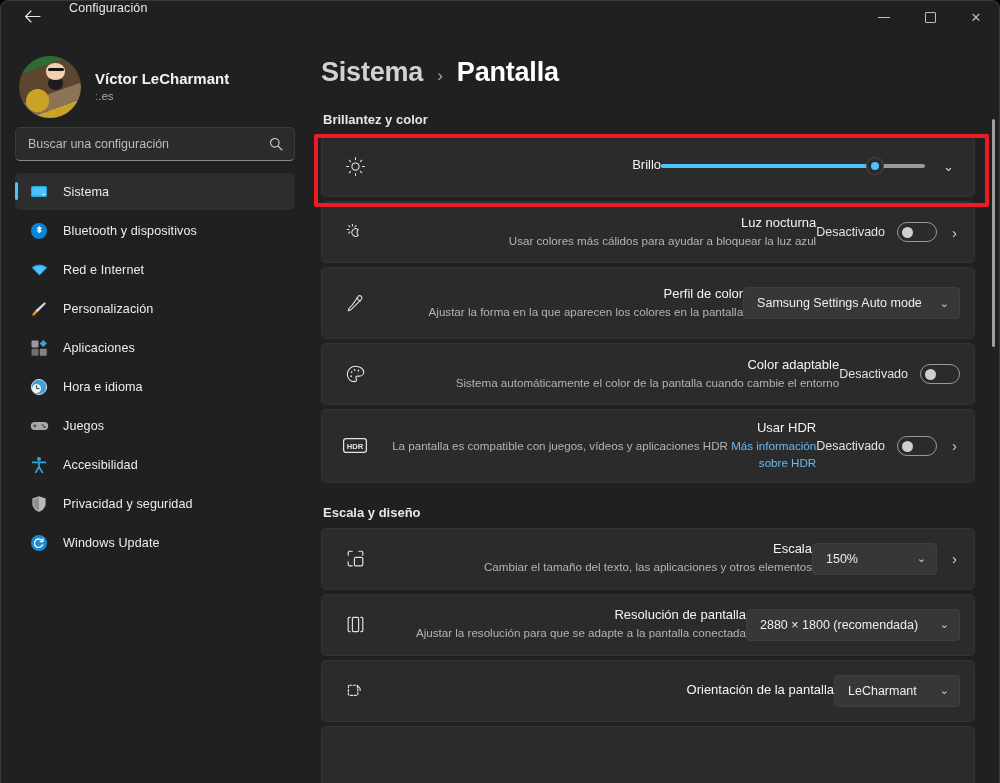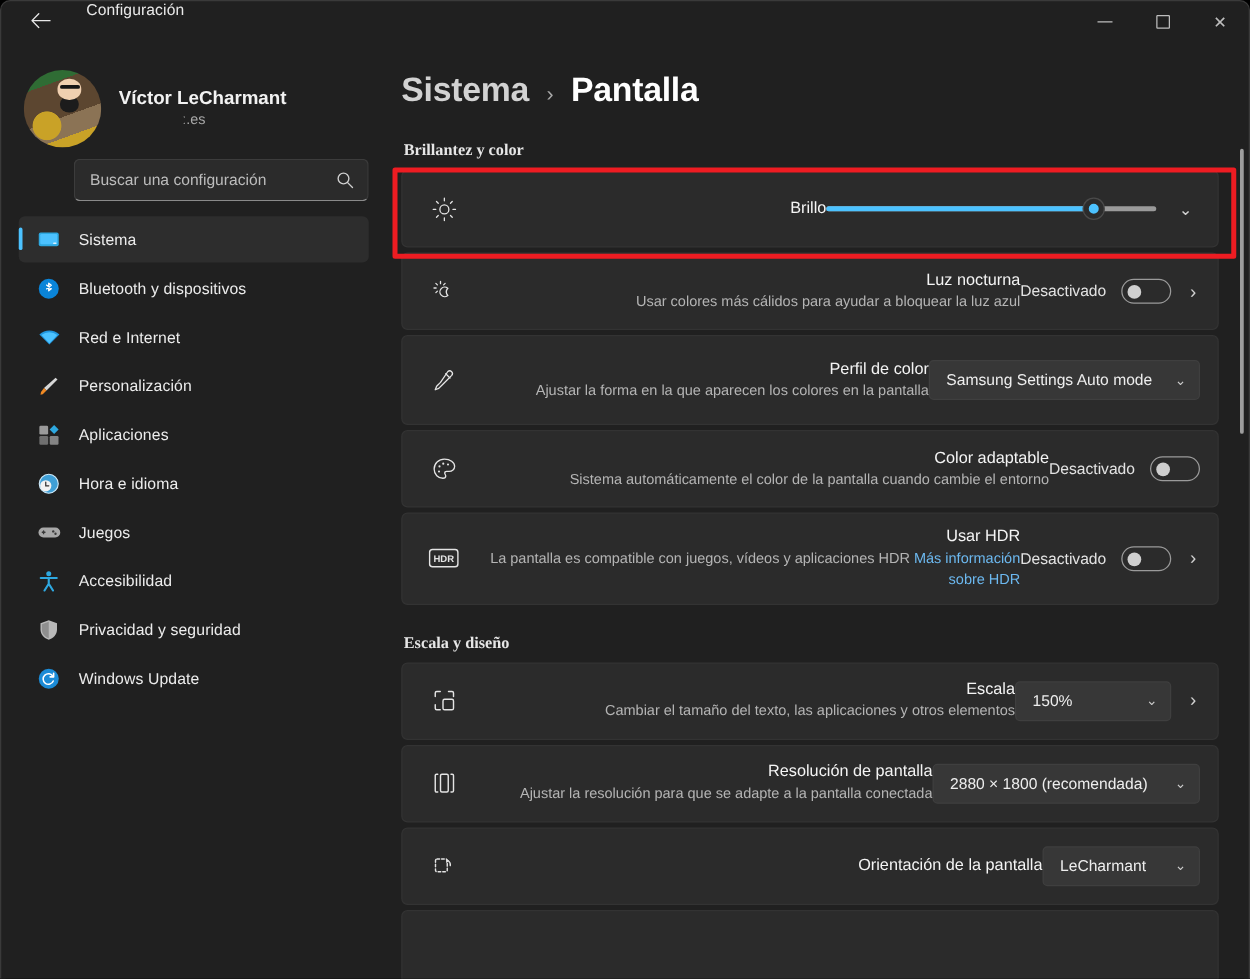--- a/index.html
+++ b/index.html
@@ -65,26 +65,26 @@
     content: ""; position: absolute; left: 44%; top: 12%;
     width: 30%; height: 26%; border-radius: 50%;
     background: #f0d0b0; box-shadow: 0 12px 0 -2px #1c1c1c;
   }
   .avatar::after {
     content: ""; position: absolute; left: 46%; top: 19%;
     width: 26%; height: 6%; background: #151515; border-radius: 2px;
   }
   .account-text { margin-left: 14px; line-height: 1.35; }
   .account-name { color: #f2f2f2; font-size: 15px; font-weight: 600; }
-  .account-mail { color: #a9a9a9; font-size: 11.5px; text-align: center; padding-right: 14px; }
+  .account-mail { color: #a9a9a9; font-size: 11.5px; text-align: left; padding-right: 14px; }
 
   .searchbox {
     position: relative; height: 34px; margin-top: 6px;
     background: #2b2b2b; border: 1px solid #3c3c3c; border-bottom-color: #8a8a8a;
-    border-radius: 5px; display: flex; align-items: center; cursor: text; margin-left: 44px;
+    border-radius: 5px; display: flex; align-items: center; cursor: text;
   }
   .searchbox input {
     flex: 1; background: transparent; border: none; outline: none;
     color: #d9d9d9; font-size: 12.5px; padding: 0 30px 0 12px;
     font-family: "Liberation Sans", sans-serif;
   }
   .searchbox input::placeholder { color: #bcbcbc; }
   .search-icon { position: absolute; right: 11px; top: 9px; }
 
   .navlist { margin-top: 12px; }
@@ -114,21 +114,20 @@
   }
   .crumb-root {
     color: #d2d2d2; font-size: 27px; font-weight: 600; cursor: pointer; letter-spacing: -.2px;
   }
   .crumb-sep { color: #a8a8a8; font-size: 17px; margin: 0 14px; }
   .crumb-leaf { color: #ffffff; font-size: 27px; font-weight: 600; letter-spacing: -.2px; }
 
   .section-title {
     color: #e6e6e6; font-size: 13px; font-weight: 600;
     margin: 24px 0 8px 2px;
-    font-family: Liberation Serif, serif;
   }
   .section-title.second { margin-top: 22px; }
 
   .card {
     position: relative; background: #2b2b2b; border: 1px solid #333333;
     border-radius: 5px; margin-bottom: 4px;
     display: flex; align-items: center; min-height: 62px;
     padding: 10px 14px 10px 16px;
   }
   .card.tall { min-height: 72px; }

